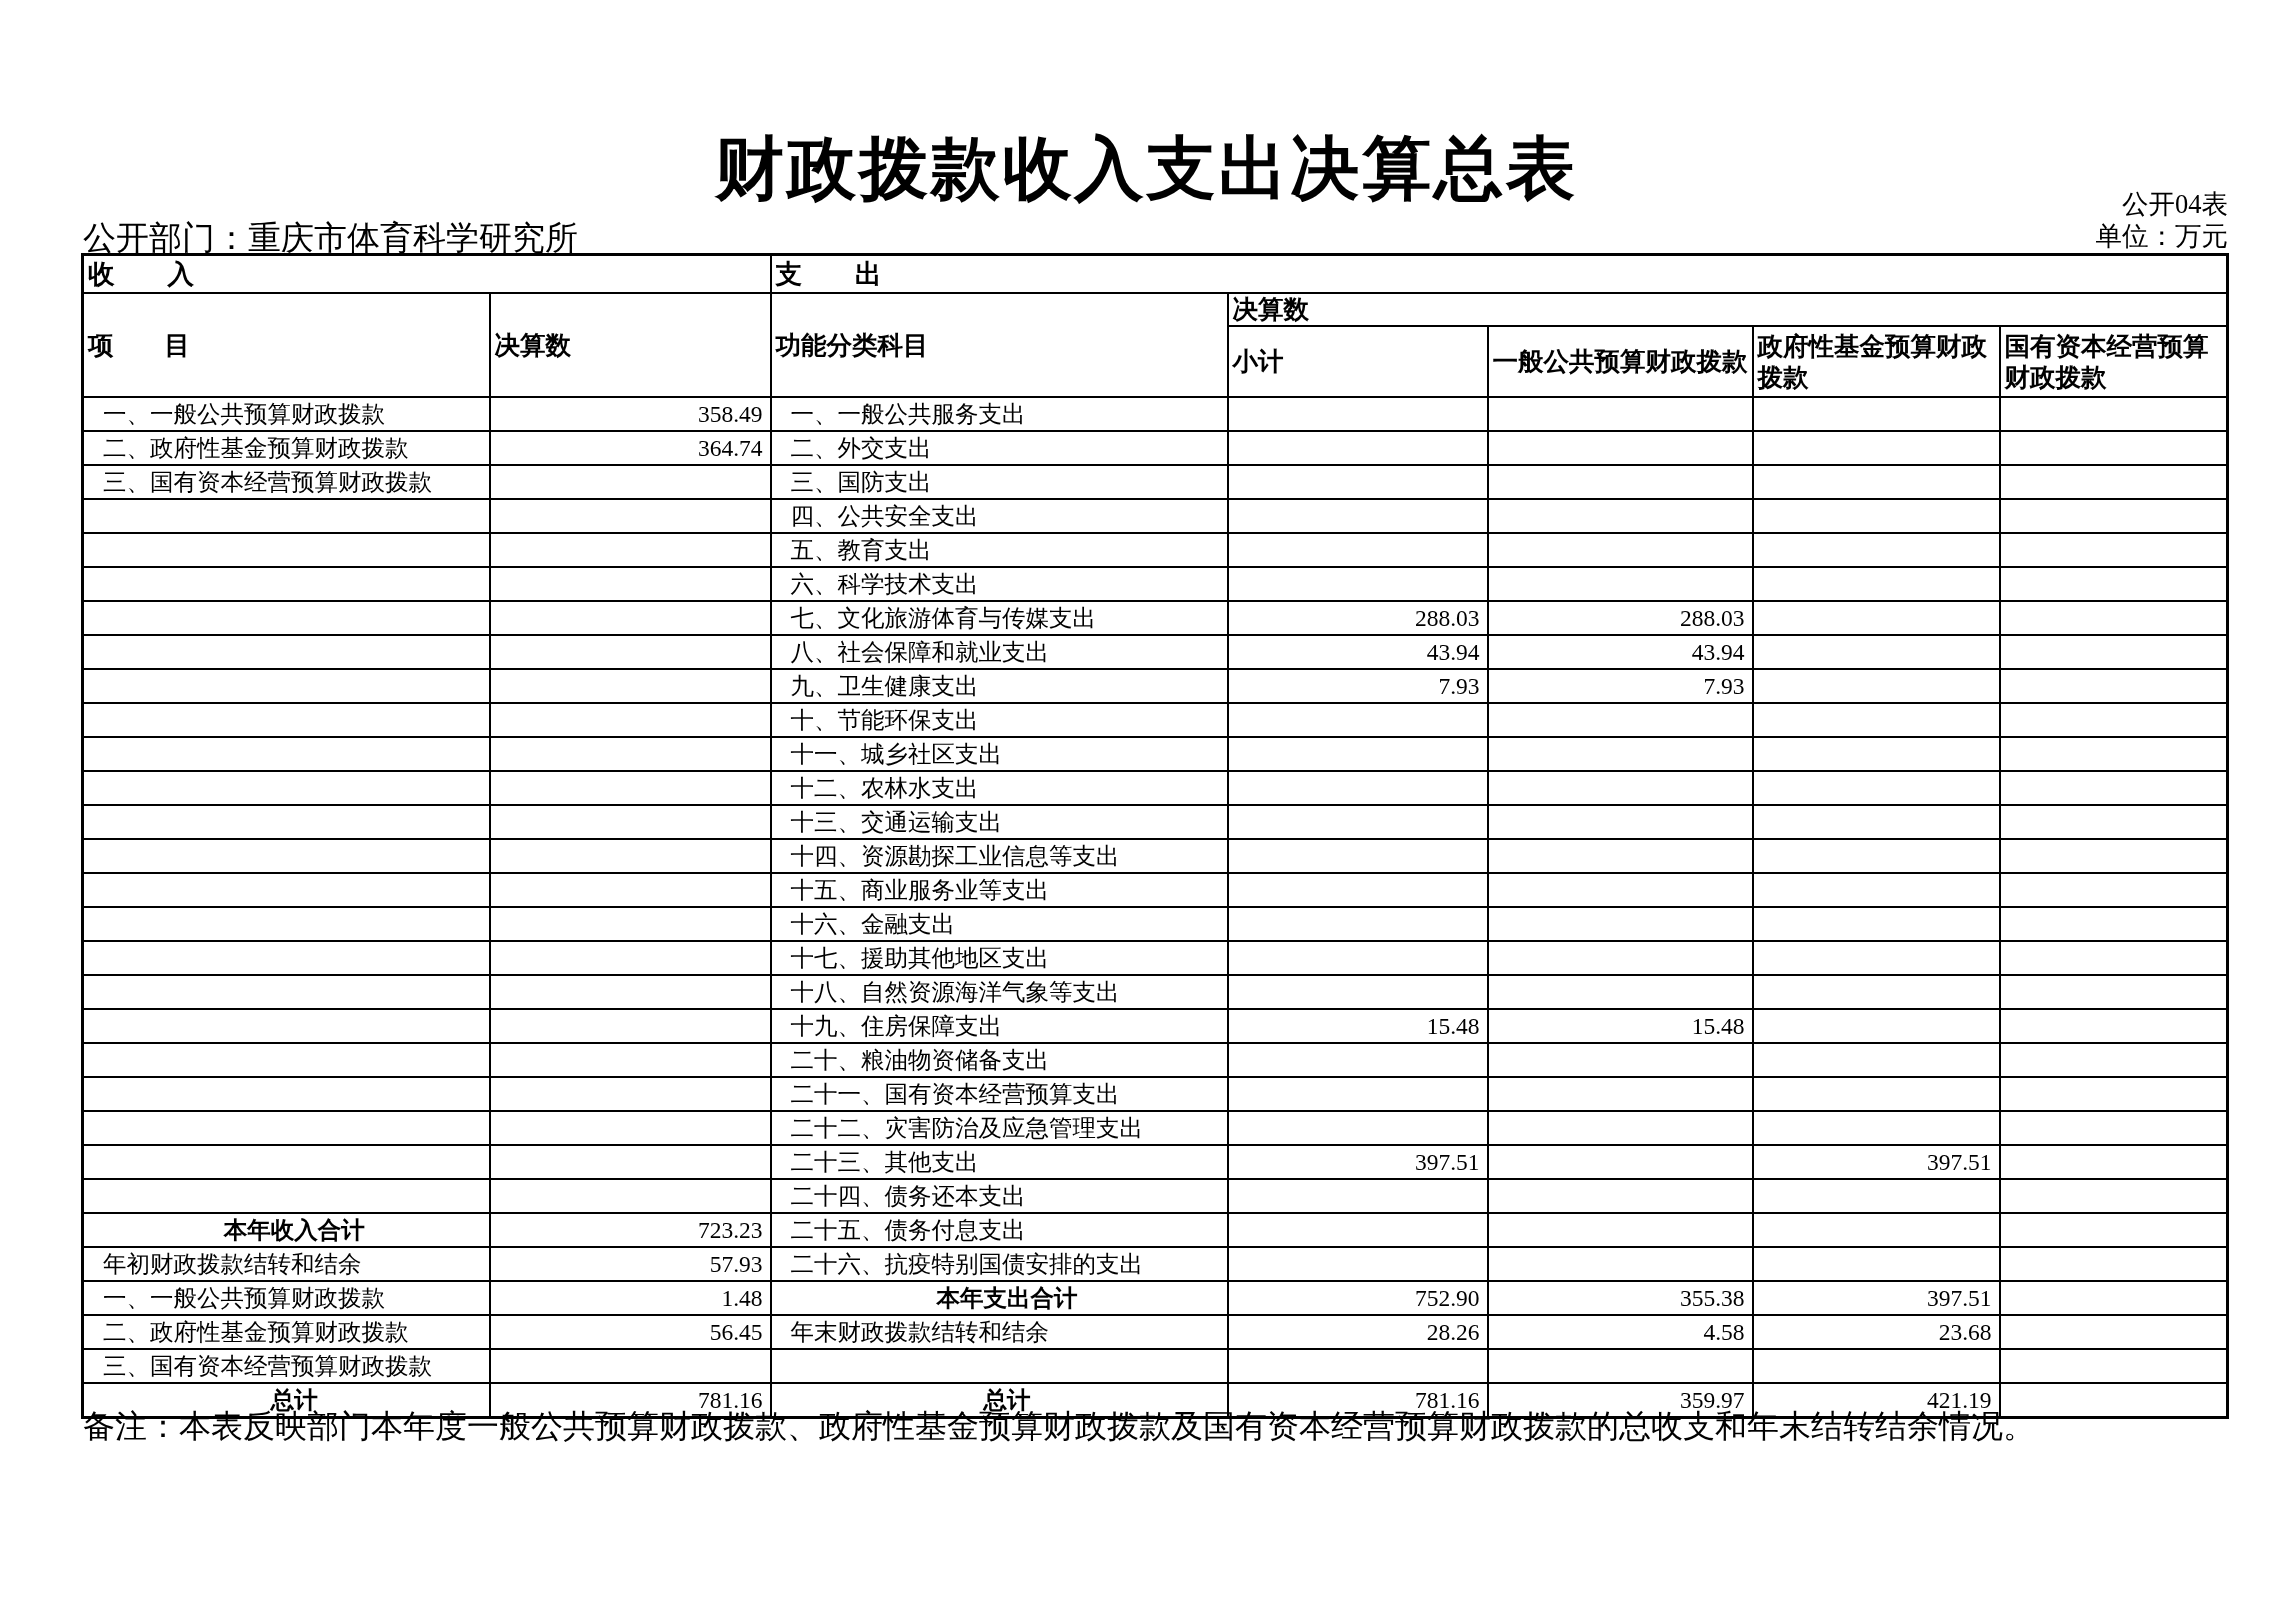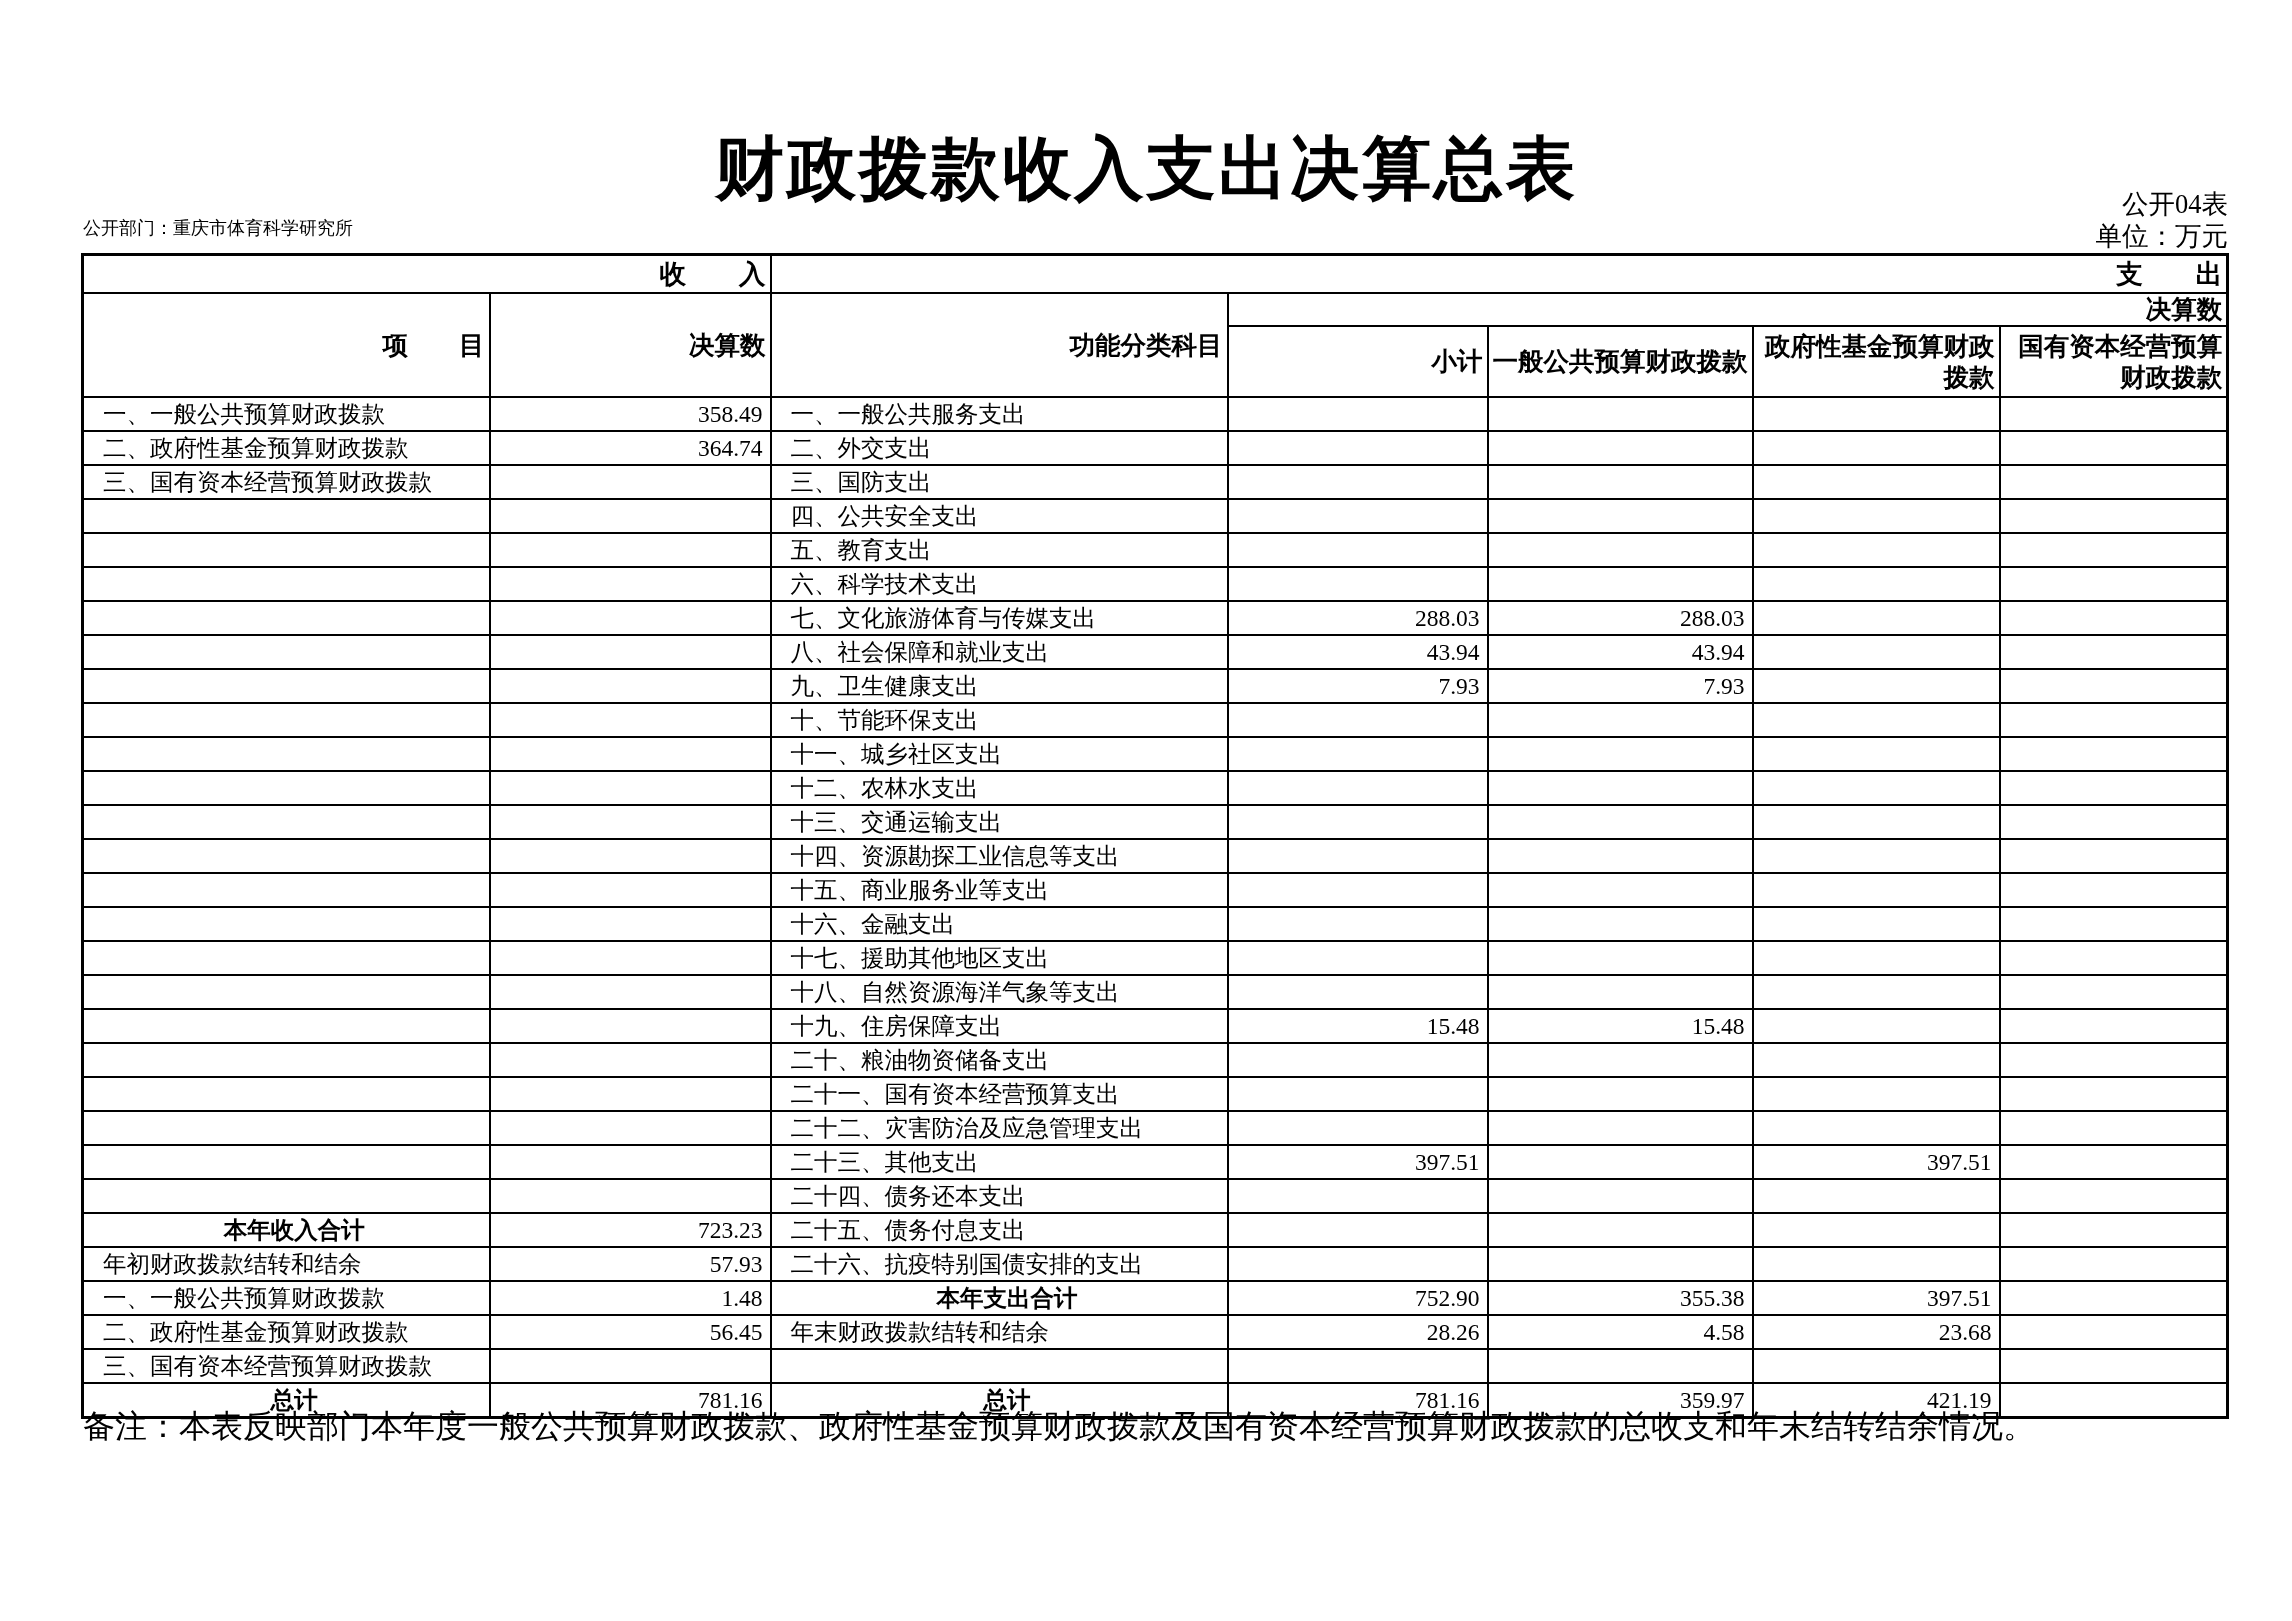--- a/index.html
+++ b/index.html
@@ -22,21 +22,21 @@
     letter-spacing: 2.9px;
   }
   .table-code {
     position: absolute;
     top: 186px; right: 65px;
     font-size: 26.5px;
   }
   .department {
     position: absolute;
     top: 216px; left: 83px;
-    font-size: 18px;
+    font-size: 33px;
   }
   .unit {
     position: absolute;
     top: 218px; right: 65px;
     font-size: 26.5px;
   }
   table.grid {
     position: absolute;
     left: 81px; top: 253px;
     width: 2147px;
@@ -47,21 +47,21 @@
   .grid th, .grid td {
     border-left: 2px solid #000;
     border-right: 2px solid #000;
     border-top: 2.9px solid #000;
     border-bottom: 2.9px solid #000;
     overflow: hidden;
   }
   table.grid { border: 3.9px solid #000; }
   .grid thead th {
     font-weight: bold;
-    text-align: right;
+    text-align: left;
     vertical-align: middle;
     font-size: 25.5px;
     line-height: 1.22;
     padding: 0 3.9px;
     white-space: normal;
     border-radius: 8px;
   }
   .grid thead tr.h1 th { height: 36px; font-size: 26.5px; }
   .grid thead tr.h2 th { height: 31px; }
   .grid thead tr.h3 th { height: 69px; }

